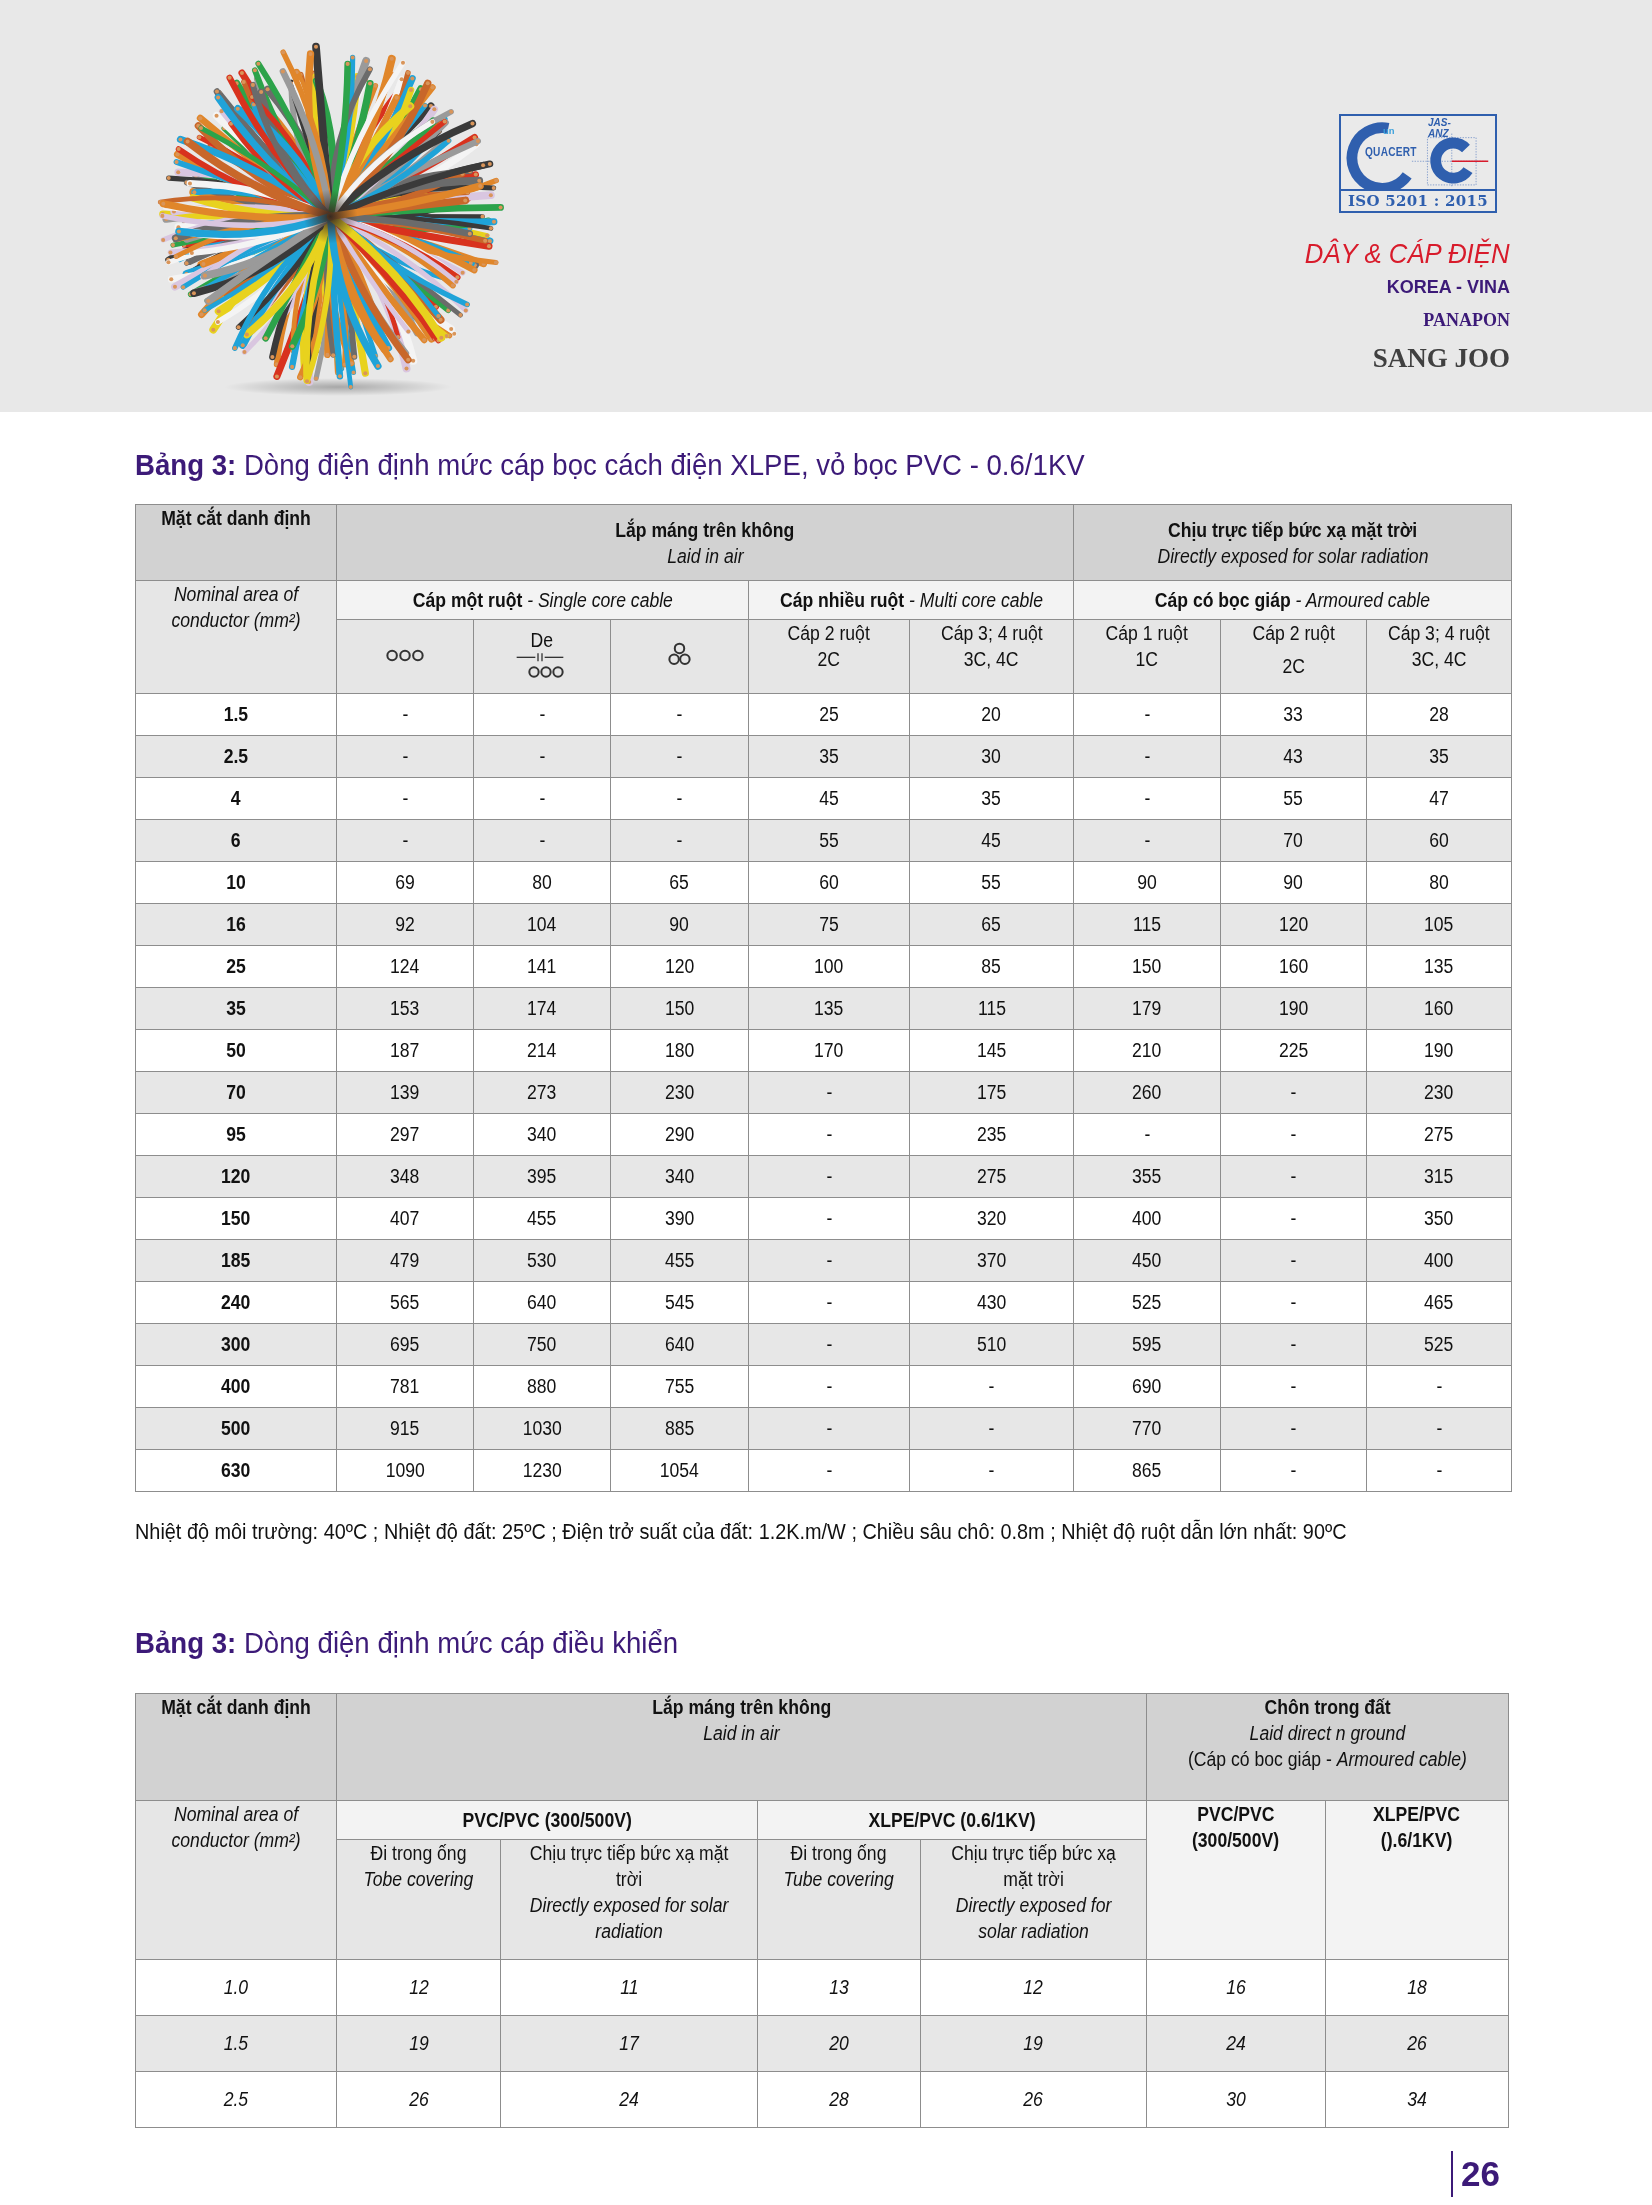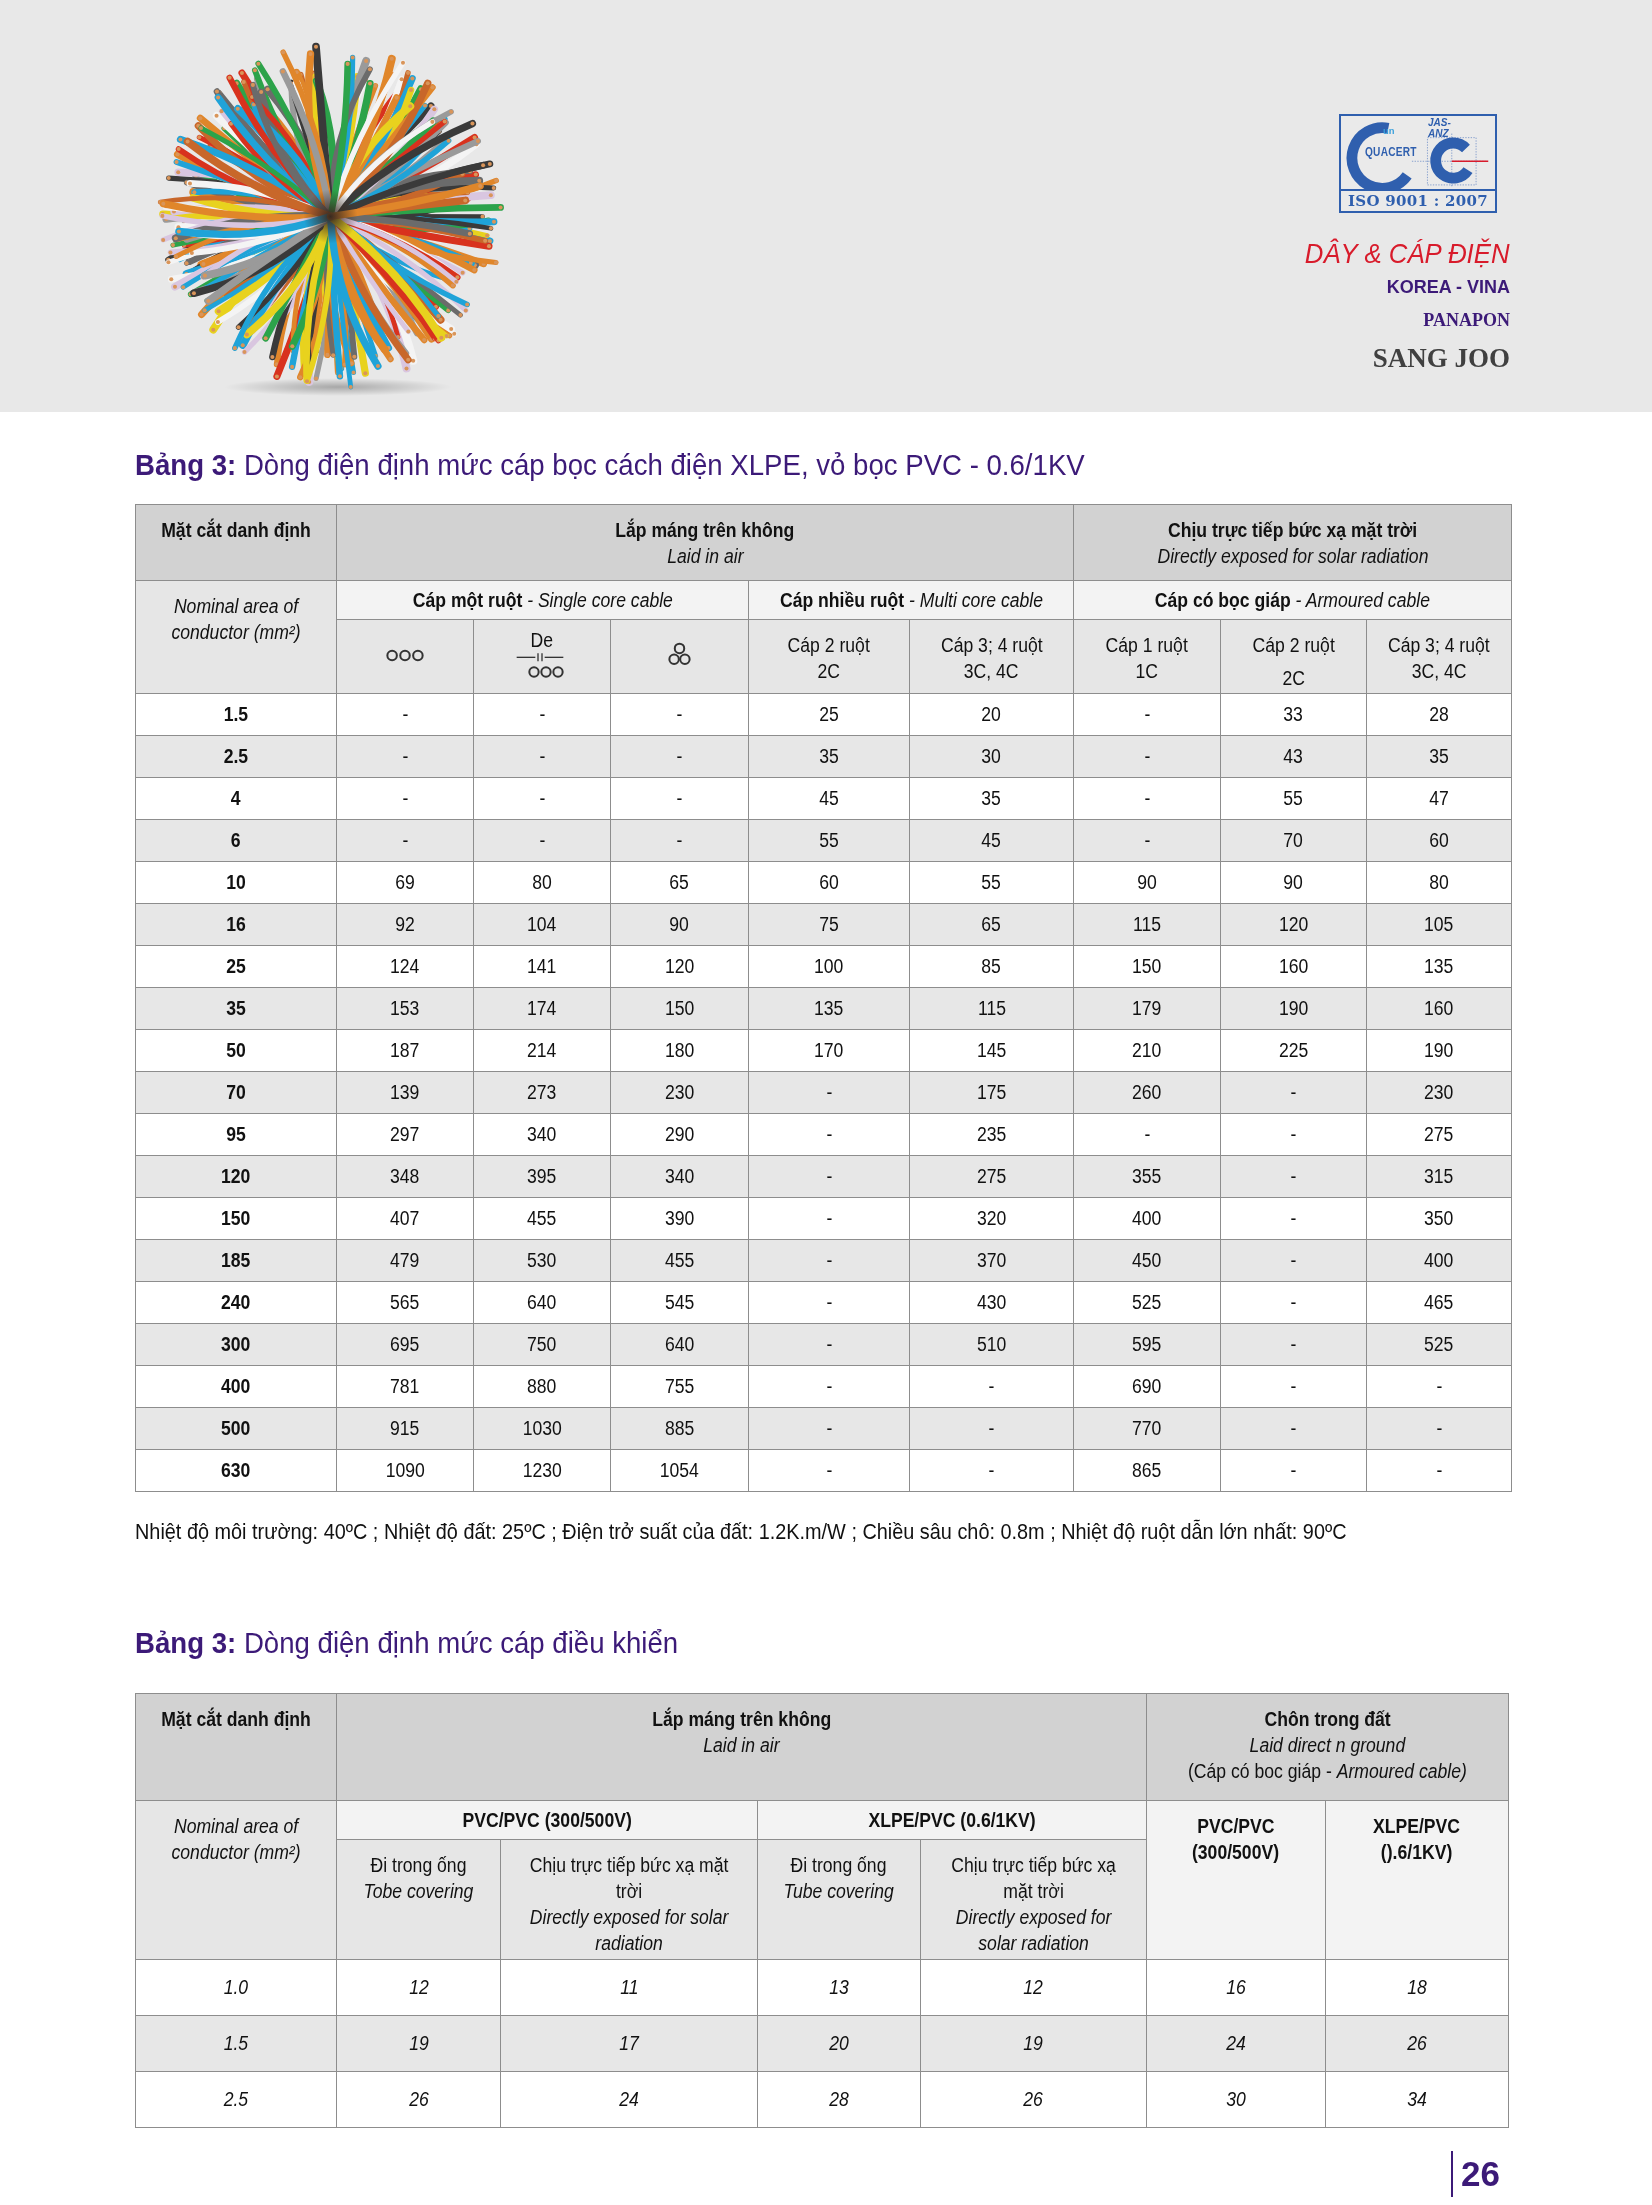--- a/index.html
+++ b/index.html
@@ -52,21 +52,21 @@
   #t1 .r-h3 { height: 74px; }
   #t1 tbody tr { height: 42px; }
 
   #t2 { left: 135px; top: 1693px; width: 1374px; }
   #t2 .r-h1 { height: 107px; }
   #t2 .r-h2 { height: 39px; }
   #t2 .r-h3 { height: 120px; }
   #t2 tbody tr { height: 56px; font-style: italic; }
 
   .hdr-cell { padding: 0 4px; line-height: 26px; }
-  .top-align { vertical-align: top; padding-top: 12px; }
+  .top-align { vertical-align: top; padding-top: 0; }
   .footnote { position: absolute; left: 135px; top: 1519px; font-size: 21.6px; color: #111; white-space: nowrap;
               transform: scaleX(0.92); transform-origin: left center; }
 
   .page-num { position: absolute; left: 1451px; top: 2151px; height: 46px; border-left: 2.7px solid #3c1a78;
               padding-left: 8px; font-size: 35px; font-weight: bold; color: #3c1a78; line-height: 46px; }
 </style>
 </head>
 <body>
 
 <div class="header">
@@ -610,21 +610,21 @@
         <text x="62" y="26" font-size="14" font-weight="bold" fill="#3aa0dc" font-family="Liberation Sans, sans-serif">un</text>
         <rect x="128" y="32" width="72" height="70" fill="none" stroke="#5b7fc0" stroke-width="1" stroke-dasharray="2,2"></rect>
         <line x1="164" y1="26" x2="164" y2="106" stroke="#5b7fc0" stroke-width="1" stroke-dasharray="2,2"></line>
         <line x1="105" y1="67" x2="214" y2="67" stroke="#5b7fc0" stroke-width="1" stroke-dasharray="2,2"></line>
         <path d="M185 48 A26 26 0 1 0 188 80" fill="none" stroke="#2f5fae" stroke-width="16"></path>
         <line x1="164" y1="67" x2="218" y2="67" stroke="#d81b2b" stroke-width="2"></line>
       </svg>
       <div class="cert-jas">JAS-ANZ</div>
       <div class="cert-quacert">QUACERT</div>
     </div>
-    <div class="cert-iso">ISO 9001 : 2007</div>
+    <div class="cert-iso">ISO 5201 : 2015</div>
   </div>
 
   <div class="brand brand-1">DÂY &amp; CÁP ĐIỆN</div>
   <div class="brand brand-2">KOREA - VINA</div>
   <div class="brand brand-3">PANAPON</div>
   <div class="brand brand-4">SANG JOO</div>
 </div>
 
 <div class="title title-1">
   <b>Bảng 3:</b><span> Dòng điện định mức cáp bọc cách điện XLPE, vỏ bọc PVC - 0.6/1KV</span>

